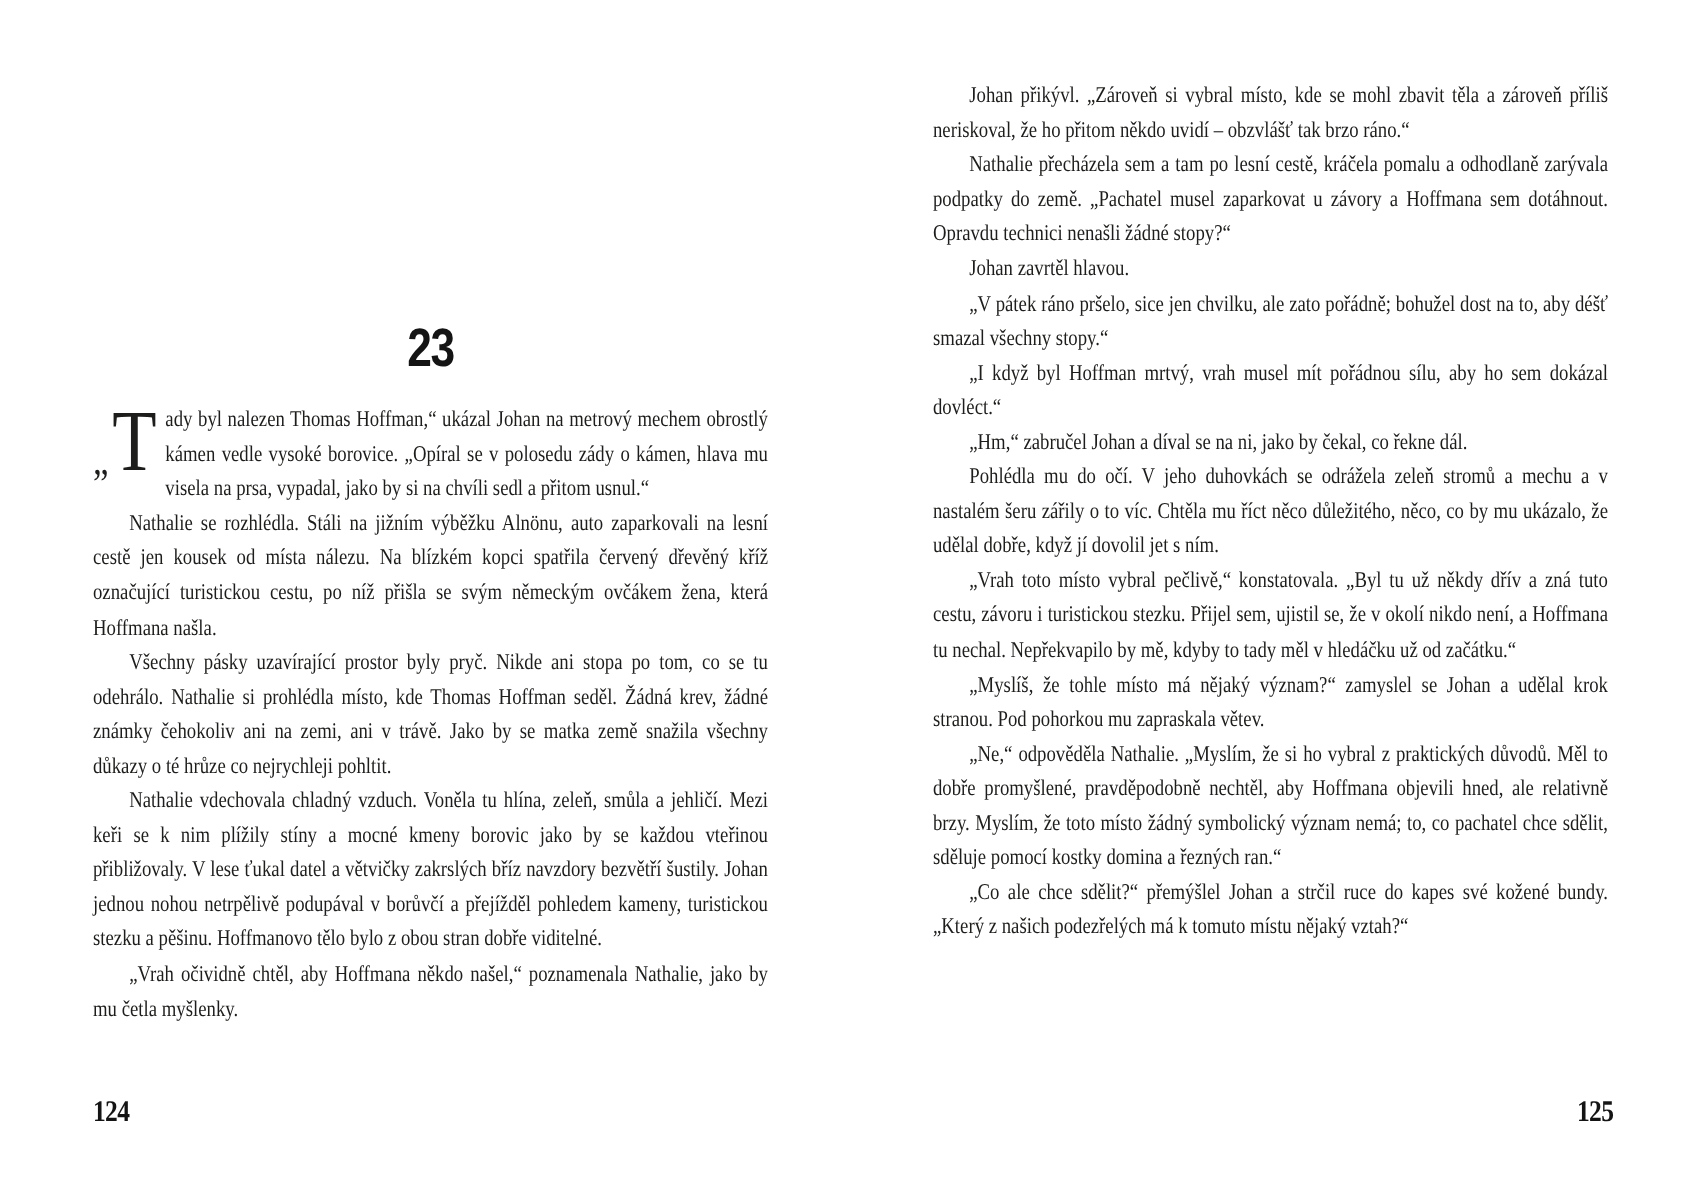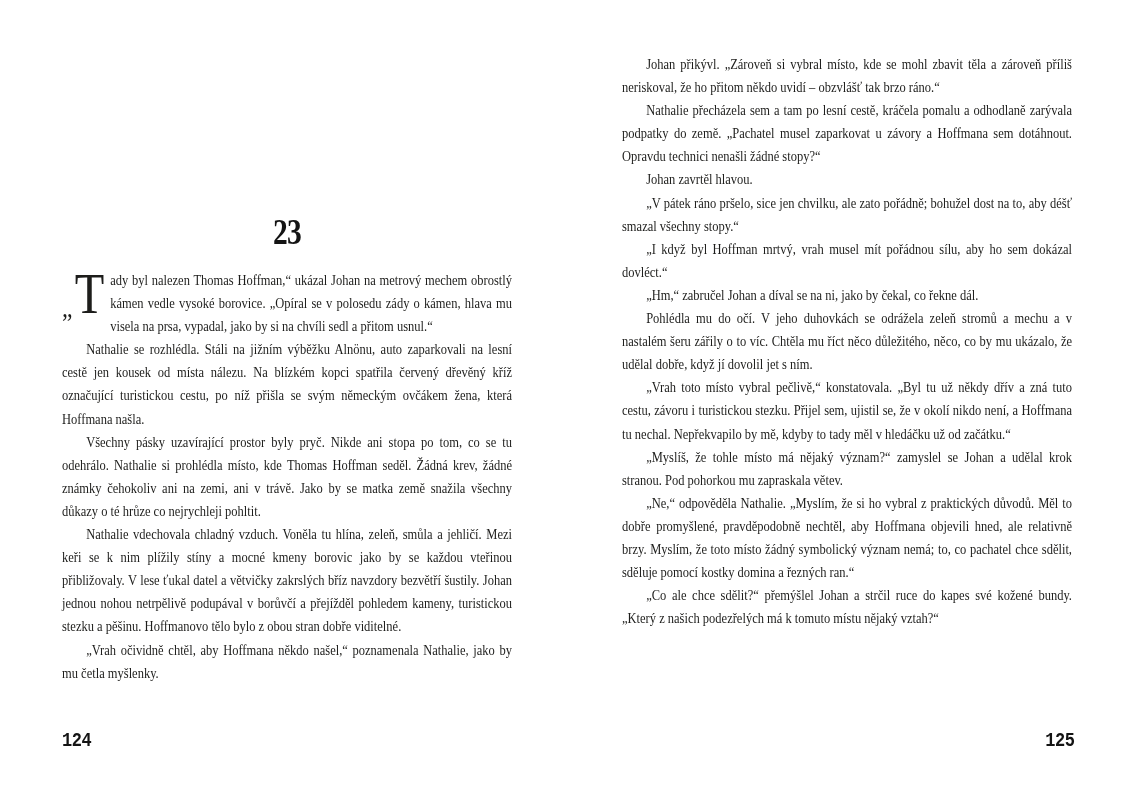--- a/index.html
+++ b/index.html
@@ -25,21 +25,21 @@
     top: 0;
     height: 800px;
   }
   .page-left  { left: 62px;  width: 450px; }
   .page-right { left: 622px; width: 453px; }
 
   .chapter-number {
     margin-top: 212px;
     width: 450px;
     text-align: center;
-    font-family: Liberation Serif, serif;
+    font-family: Liberation Sans, sans-serif;
     font-weight: 700;
     font-size: 36px;
     line-height: 40px;
     color: #141414;
   }
   .chapter-number .num {
     display: inline-block;
     transform: scaleX(0.82);
     transform-origin: center top;
     letter-spacing: -1px;
@@ -78,21 +78,21 @@
     margin-right: 3px;
   }
   .dc-letter {
     font-size: 58px;
     line-height: 44px;
   }
 
   .page-number {
     position: absolute;
     top: 731px;
-    font-family: Liberation Mono, monospace;
+    font-family: Liberation Serif, serif;
     font-weight: 700;
     font-size: 20px;
     line-height: 20px;
     color: #141414;
   }
   .page-number-left  { left: 0; }
   .page-number-right { right: 0; text-align: right; }
   .page-number .num {
     display: inline-block;
     transform: scaleX(0.85);

